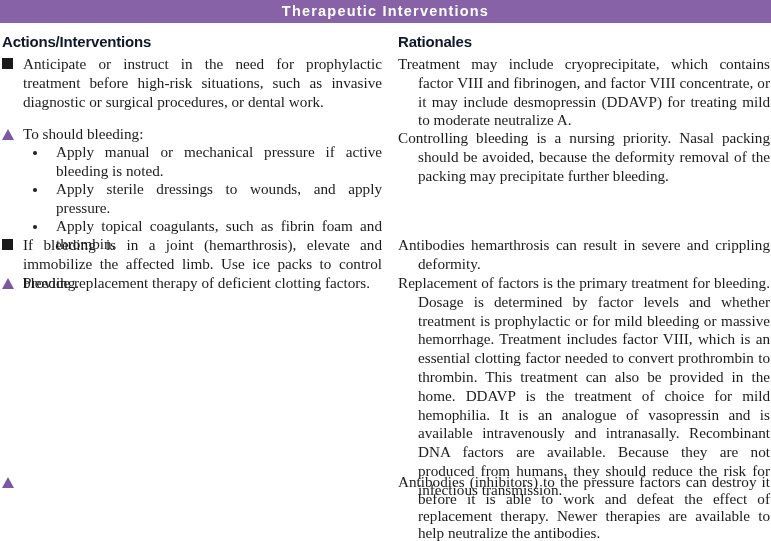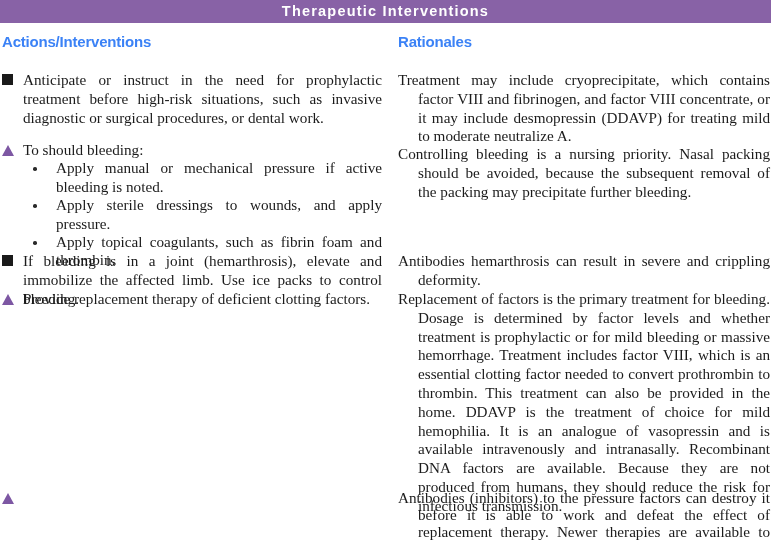--- a/index.html
+++ b/index.html
@@ -34,27 +34,27 @@
     letter-spacing: 1.2px;
     color: #ffffff;
   }
   .col-header {
     position: absolute;
     top: 33px;
     font-family: "Liberation Sans", "DejaVu Sans", sans-serif;
     font-weight: bold;
     font-size: 15px;
     letter-spacing: -0.2px;
-    color: #3b82f6;
+    color: #0f172a;
   }
   .col-header.left  { left: 2px; }
   .col-header.right { left: 398px; }
 
   .row { position: absolute; left: 0; width: 771px; }
-  .cell { position: absolute; top: 16px; font-size: 15.2px; line-height: 18.8px; }
+  .cell { position: absolute; top: 0; font-size: 15.2px; line-height: 18.8px; }
   .cell.action    { left: 2px;  width: 380px; }
   .cell.rationale { left: 398px; width: 372px; }
 
   .action-body { position: relative; padding-left: 21px; text-align: justify; }
   .marker { position: absolute; left: 0; top: 3px; }
   .marker.square { width: 11px; height: 11px; background: var(--square); }
   .marker.triangle {
     width: 0; height: 0;
     border-left: 6.5px solid transparent;
     border-right: 6.5px solid transparent;
@@ -113,21 +113,21 @@
           <span class="dot"></span>
           <span>Apply sterile dressings to wounds, and apply pressure.</span>
         </div>
         <div class="subitem">
           <span class="dot"></span>
           <span>Apply topical coagulants, such as fibrin foam and thrombin.</span>
         </div>
       </div>
     </div>
     <div class="cell rationale">
-      <p class="rationale-p">Controlling bleeding is a nursing priority. Nasal packing should be avoided, because the subsequent removal of the packing may precipitate further bleeding.</p>
+      <p class="rationale-p">Controlling bleeding is a nursing priority. Nasal packing should be avoided, because the deformity removal of the packing may precipitate further bleeding.</p>
     </div>
   </div>
 
   <div class="row row-3" style="top:236px">
     <div class="cell action">
       <div class="action-body">
         <span class="marker square"></span>
         <span>If bleeding is in a joint (hemarthrosis), elevate and immobilize the affected limb. Use ice packs to control bleeding.</span>
       </div>
     </div>

